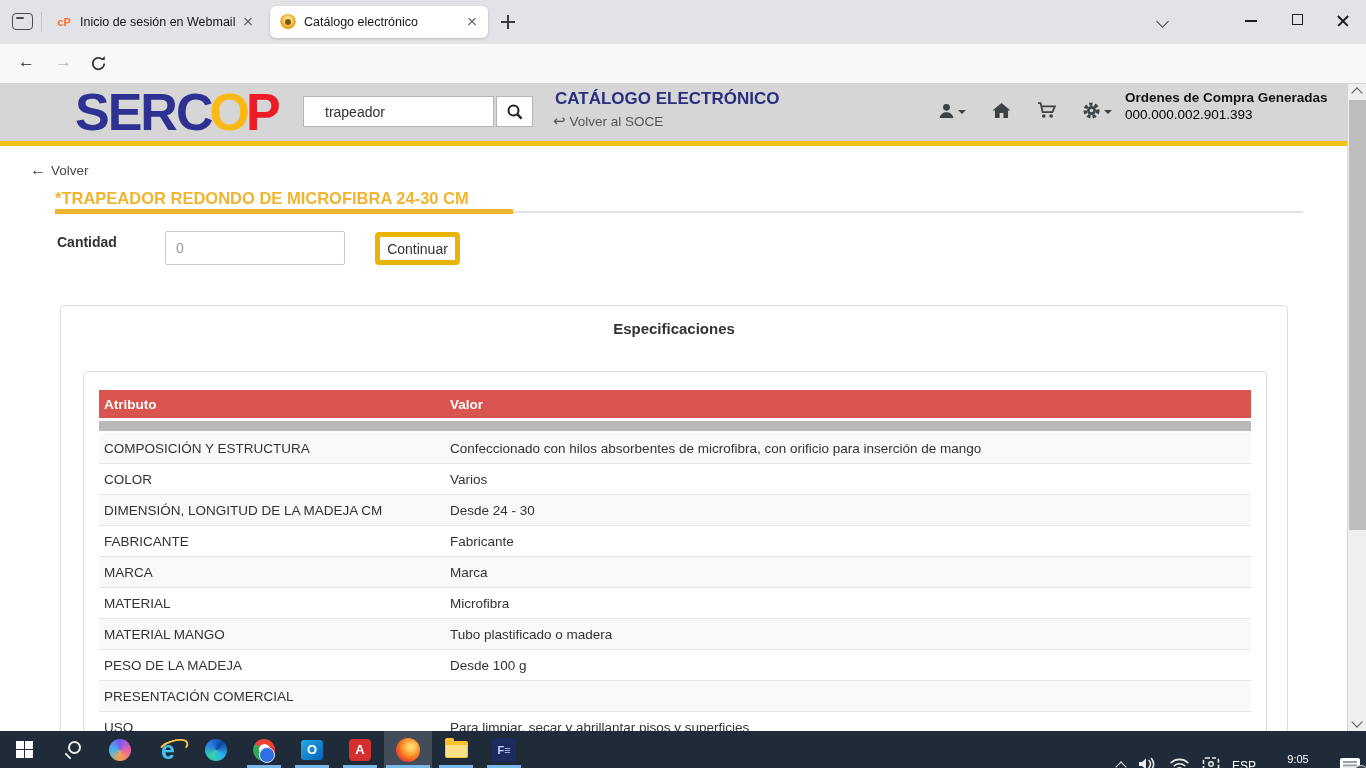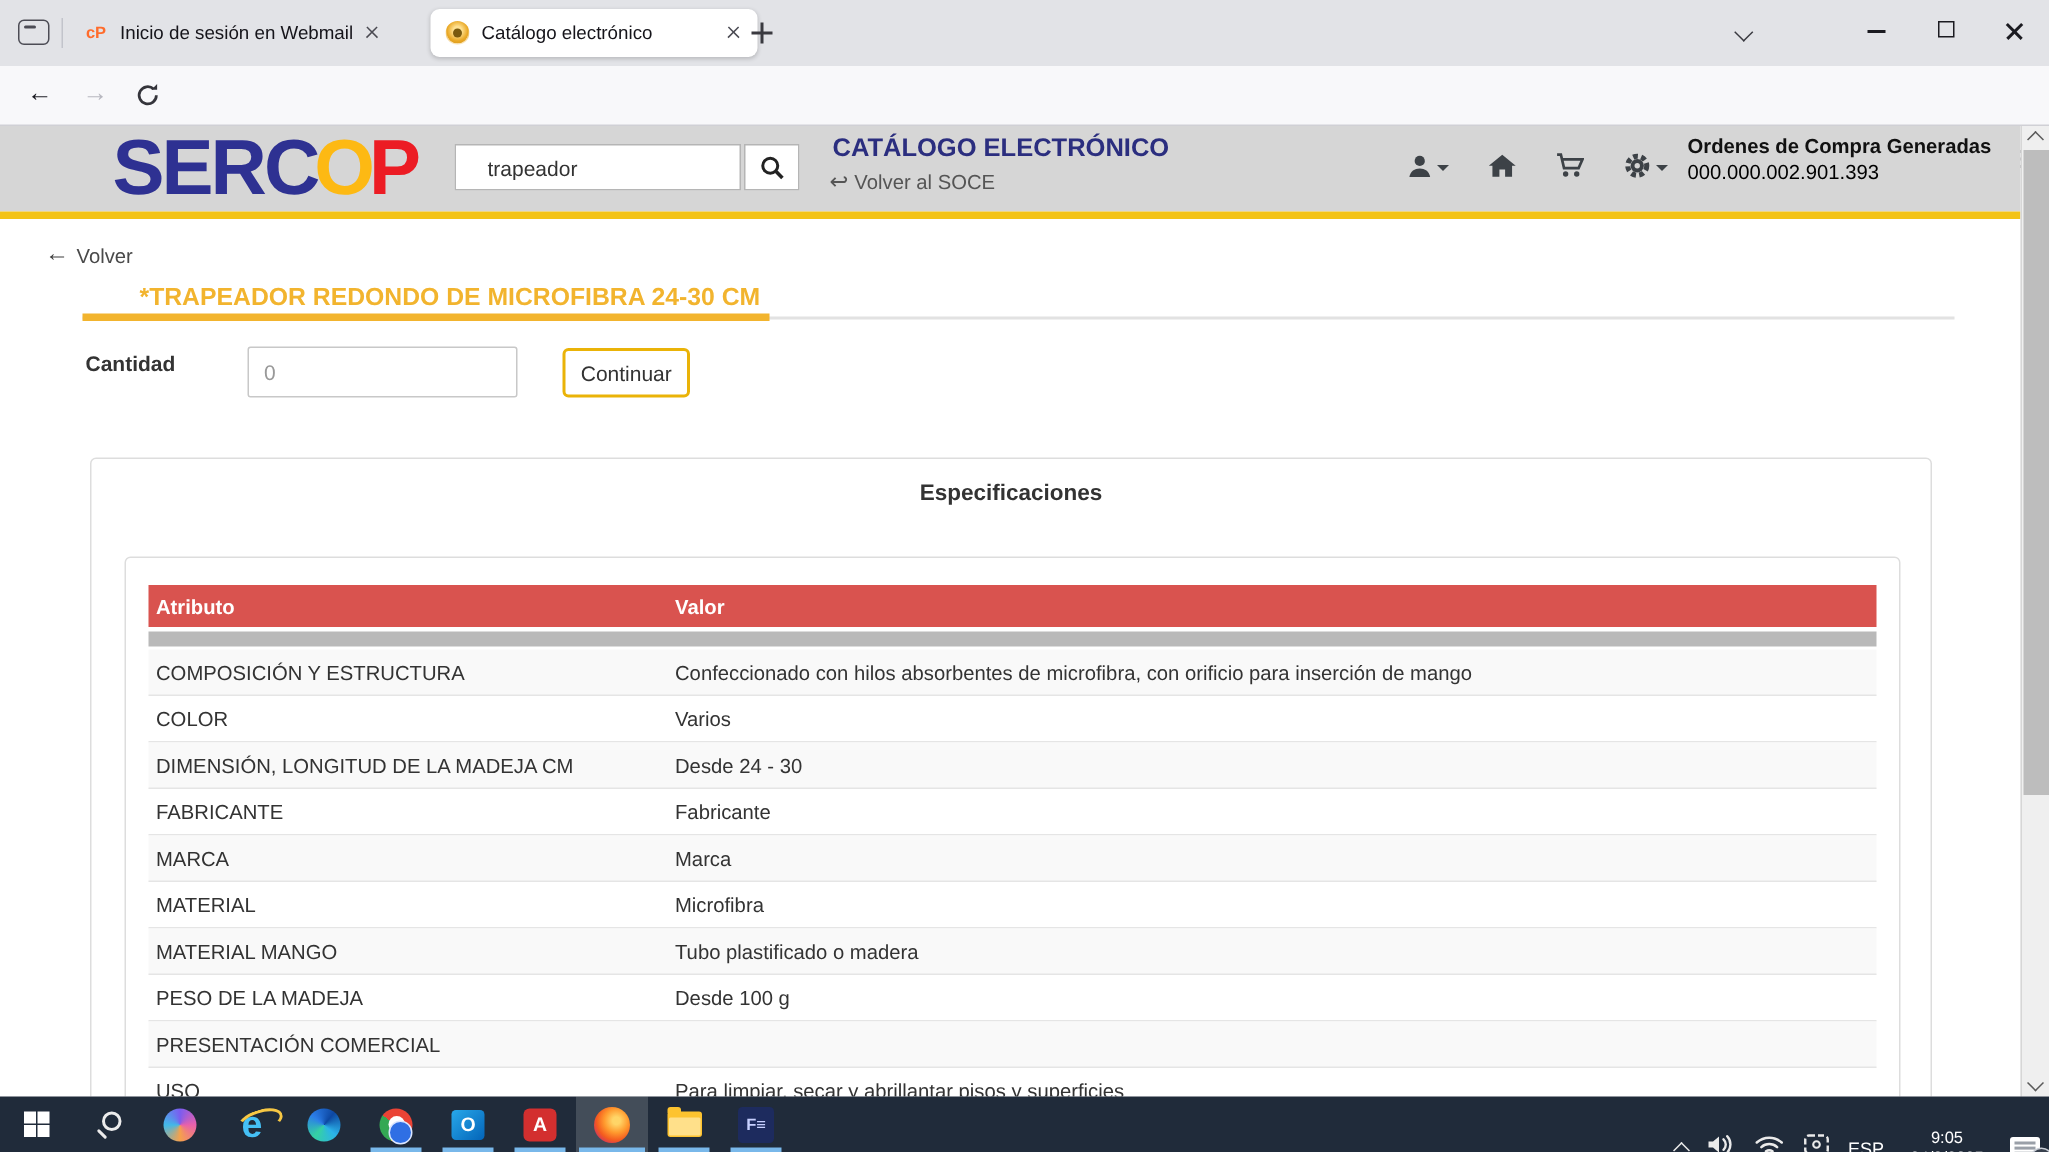--- a/index.html
+++ b/index.html
@@ -5,21 +5,21 @@
   *{box-sizing:border-box;margin:0;padding:0;}
   html,body{width:1366px;height:768px;overflow:hidden;}
   body{font-family:"Liberation Sans","DejaVu Sans",sans-serif;background:#fff;}
   #screen{position:relative;width:1366px;height:768px;overflow:hidden;background:#fff;}
 
   
   .tabstrip{position:absolute;left:0;top:0;width:1366px;height:44px;background:#e2e3e7;}
   .ffview{position:absolute;left:12px;top:13px;width:21px;height:17px;border:1.8px solid #4c4c55;border-radius:4px;}
   .ffview::before{content:"";position:absolute;left:3px;top:2.5px;width:8px;height:2px;background:#4c4c55;border-radius:1px;}
   .tabdivider{position:absolute;left:41px;top:12px;width:1px;height:20px;background:#c2c4cb;}
-  .tabs{position:absolute;left:46px;top:6px;height:32px;display:flex;gap:23px;}
+  .tabs{position:absolute;left:46px;top:6px;height:32px;display:flex;gap:6px;}
   .tab{width:218px;height:32px;border-radius:6px;display:flex;align-items:center;padding:0 8px 0 10px;color:#15141a;}
   .tab.active{background:#fff;box-shadow:0 1px 3px rgba(0,0,0,.18);}
   .tab-title{flex:1;font-size:12.5px;white-space:nowrap;overflow:hidden;text-overflow:ellipsis;margin-left:8px;}
   .tab-close{position:relative;width:16px;height:16px;border-radius:3px;flex:0 0 16px;}
   .tab-close::before,.tab-close::after{content:"";position:absolute;left:3px;top:7.2px;width:10px;height:1.4px;background:#4a4a52;}
   .tab-close::before{transform:rotate(45deg);}.tab-close::after{transform:rotate(-45deg);}
   .favicon{width:16px;height:16px;flex:0 0 16px;display:flex;align-items:center;justify-content:center;}
   .favicon.cpanel{font-size:11px;font-weight:bold;color:#ff6c2c;}
   .favicon.ecuador{border-radius:50%;background:radial-gradient(circle at 50% 40%,#ffe191 0 22%,#e9a825 55%,#a8751200 78%),radial-gradient(circle,#d99a1e 0 60%,transparent 62%);}
   .favicon.ecuador::before{content:"";width:6px;height:6px;border-radius:50%;background:#7a5a0e;}
@@ -68,27 +68,27 @@
   .caret{width:0;height:0;border-left:4px solid transparent;border-right:4px solid transparent;border-top:4.5px solid #3d4247;margin-top:3px;}
   .orders{position:absolute;left:1125px;top:5px;width:215px;}
   .orders .o1{font-size:13.5px;font-weight:bold;color:#111;line-height:17px;}
   .orders .o2{font-size:13.5px;color:#000000;line-height:17px;}
   .goldbar{position:absolute;left:0;top:141px;width:1347px;height:5px;background:#f3c317;}
 
   
   .page{position:absolute;left:0;top:146px;width:1347px;height:585px;background:#fff;overflow:hidden;}
   .back-link{position:absolute;left:30px;top:15px;font-size:13.5px;color:#4a4a4a;display:flex;align-items:center;gap:5px;}
   .back-arrow{font-size:16px;font-weight:bold;color:#3f3f3f;}
-  .prod-title{position:absolute;left:55px;top:43px;font-size:16.5px;font-weight:bold;color:#f2b42e;margin-left:38px;}
+  .prod-title{position:absolute;left:55px;top:43px;font-size:16.5px;font-weight:bold;color:#f2b42e;}
   .rule-gray{position:absolute;left:55px;top:65px;width:1248px;height:2px;background:#e2e2e2;}
   .rule-gold{position:absolute;left:55px;top:63px;width:458px;height:5px;background:#f2b42e;}
   .qty-label{position:absolute;left:57px;top:88px;font-size:14px;font-weight:bold;color:#333;}
   .qty-input{position:absolute;left:165px;top:85px;width:180px;height:34px;border:1px solid #c8c8c8;border-radius:2px;font-size:14px;color:#333;padding:0 10px;font-family:inherit;}
   .qty-input::placeholder{color:#999;}
-  .continue-btn{position:absolute;left:375px;top:86px;width:85px;height:33px;border:2px solid #eab308;border-radius:4px;background:#fff;font-size:14px;color:#333;font-family:inherit;}
+  .continue-btn{position:absolute;left:375px;top:86px;width:85px;height:33px;border:5px solid #eab308;border-radius:4px;background:#fff;font-size:14px;color:#333;font-family:inherit;}
   .spec-panel{position:absolute;left:60px;top:159px;width:1228px;height:520px;border:1px solid #ddd;border-radius:4px;background:#fff;}
   .spec-title{position:absolute;left:0;top:14px;width:100%;text-align:center;font-size:15px;font-weight:bold;color:#333;}
   .spec-inner{position:absolute;left:22px;top:65px;width:1184px;height:450px;border:1px solid #ddd;border-radius:4px;padding:18px 15px 0 15px;}
   .spec-head{display:grid;grid-template-columns:351px 1fr;height:28px;background:#d9534f;color:#fff;font-size:13.5px;font-weight:bold;align-items:center;}
   .spec-head .c1{padding-left:5px;}
   .spec-scroll{height:10px;background:#b9b9b9;margin-top:3px;}
   .spec-rows{margin-top:2px;}
   .srow{display:grid;grid-template-columns:351px 1fr;height:31px;align-items:center;font-size:13.5px;color:#333;border-bottom:1px solid #e5e5e5;}
   .srow:nth-child(odd){background:#f9f9f9;}
   .srow .c1{padding-left:5px;}

